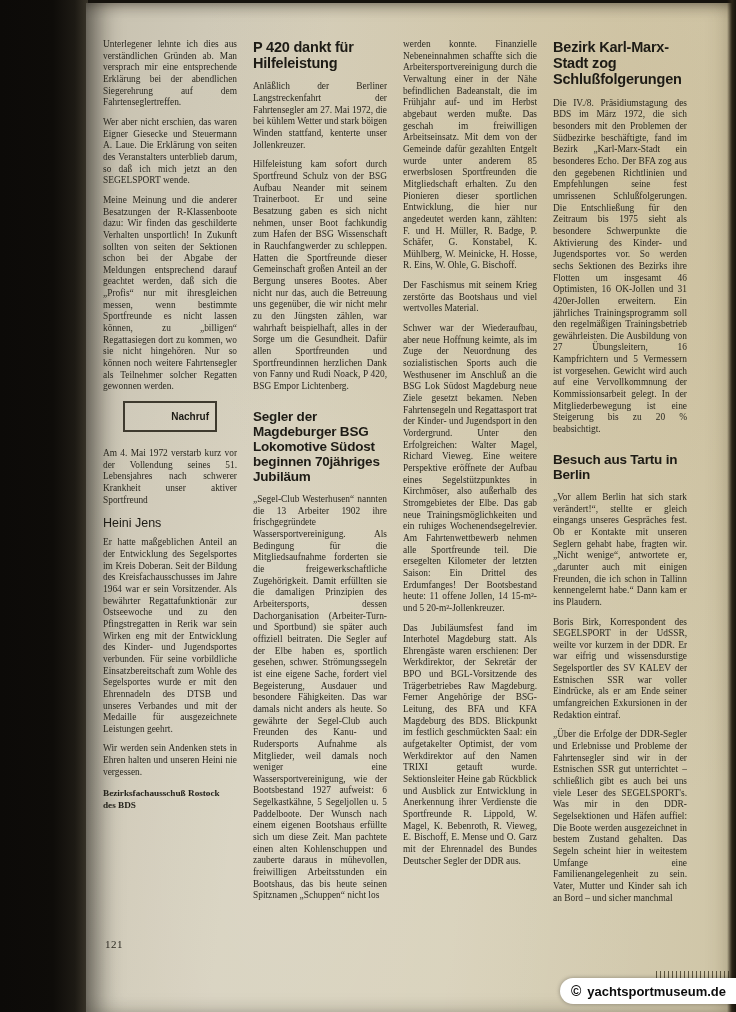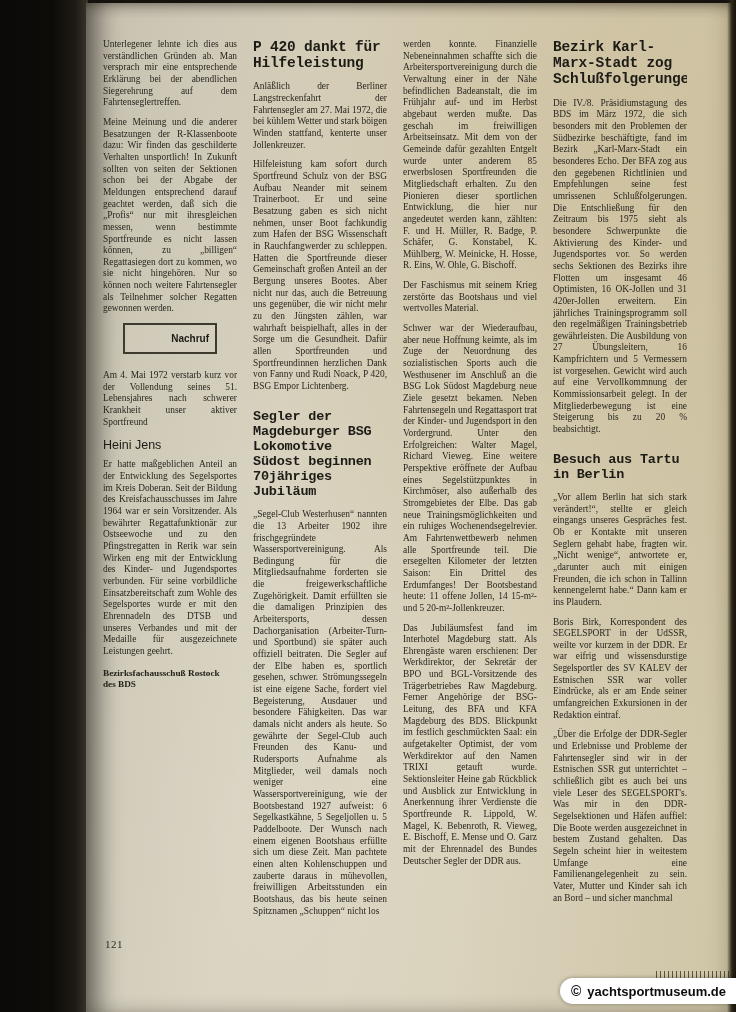--- a/index.html
+++ b/index.html
@@ -36,21 +36,21 @@
   }
   .col { width:134px; height:908px; overflow:hidden; }
   .body {
     margin:0 0 8px 0;
     font-family:"Liberation Serif", serif;
     font-size:9.4px; line-height:1.24; color:#29271f;
     text-align:justify; overflow-wrap:break-word; hyphens:auto;
   }
   .headline {
     margin:0 0 10px 0;
-    font-family:Liberation Mono, monospace;
+    font-family:Liberation Sans, sans-serif;
     font-weight:bold; color:#1d1b15;
     font-size:14.5px; line-height:1.12; letter-spacing:-0.2px;
   }
   .headline.mid { margin-top:16px; font-size:13.5px; }
   .subhead {
     margin:10px 0 7px 0;
     font-family:"Liberation Sans", sans-serif;
     font-weight:normal; font-size:12.5px; color:#1d1b15;
   }
   .sig-center {
@@ -94,27 +94,29 @@
 <body>
 
 <div class="scan">
   <div class="spine"></div>
 
   <div class="page">
     <div class="columns">
 
       <div class="col">
         <p class="body">Unterlegener lehnte ich dies aus verständlichen Gründen ab. Man versprach mir eine entsprechende Erklärung bei der abendlichen Siegerehrung auf dem Fahrtenseglertreffen.</p>
+        <p class="body">Wer aber nicht erschien, das waren Eigner Giesecke und Steuermann A. Laue. Die Erklärung von seiten des Veranstalters unterblieb darum, so daß ich mich jetzt an den SEGELSPORT wende.</p>
         <p class="body">Meine Meinung und die anderer Besatzungen der R-Klassenboote dazu: Wir finden das geschilderte Verhalten unsportlich! In Zukunft sollten von seiten der Sektionen schon bei der Abgabe der Meldungen entsprechend darauf geachtet werden, daß sich die „Profis“ nur mit ihresgleichen messen, wenn bestimmte Sportfreunde es nicht lassen können, zu „billigen“ Regattasiegen dort zu kommen, wo sie nicht hingehören. Nur so können noch weitere Fahrtensegler als Teilnehmer solcher Regatten gewonnen werden.</p>
         <div class="nachruf-box">
           <span>Nachruf</span>
         </div>
         <p class="body">Am 4. Mai 1972 verstarb kurz vor der Vollendung seines 51. Lebensjahres nach schwerer Krankheit unser aktiver Sportfreund</p>
         <h3 class="subhead">Heini Jens</h3>
         <p class="body">Er hatte maßgeblichen Anteil an der Entwicklung des Segelsportes im Kreis Doberan. Seit der Bildung des Kreisfachausschusses im Jahre 1964 war er sein Vorsitzender. Als bewährter Regattafunktionär zur Ostseewoche und zu den Pfingstregatten in Rerik war sein Wirken eng mit der Entwicklung des Kinder- und Jugendsportes verbunden. Für seine vorbildliche Einsatzbereitschaft zum Wohle des Segelsportes wurde er mit den Ehrennadeln des DTSB und unseres Verbandes und mit der Medaille für ausgezeichnete Leistungen geehrt.</p>
+        <p class="body">Wir werden sein Andenken stets in Ehren halten und unseren Heini nie vergessen.</p>
         <div class="sig-left">
           <div>Bezirksfachausschuß Rostock</div>
           <div>des BDS</div>
         </div>
       </div>
 
       <div class="col">
         <h2 class="headline">P 420 dankt für Hilfeleistung</h2>
         <p class="body">Anläßlich der Berliner Langstreckenfahrt der Fahrtensegler am 27. Mai 1972, die bei kühlem Wetter und stark böigen Winden stattfand, kenterte unser Jollenkreuzer.</p>
         <p class="body">Hilfeleistung kam sofort durch Sportfreund Schulz von der BSG Aufbau Neander mit seinem Trainerboot. Er und seine Besatzung gaben es sich nicht nehmen, unser Boot fachkundig zum Hafen der BSG Wissenschaft in Rauchfangwerder zu schleppen. Hatten die Sportfreunde dieser Gemeinschaft großen Anteil an der Bergung unseres Bootes. Aber nicht nur das, auch die Betreuung uns gegenüber, die wir nicht mehr zu den Jüngsten zählen, war wahrhaft beispielhaft, alles in der Sorge um die Gesundheit. Dafür allen Sportfreunden und Sportfreundinnen herzlichen Dank von Fanny und Rudi Noack, P 420, BSG Empor Lichtenberg.</p>

